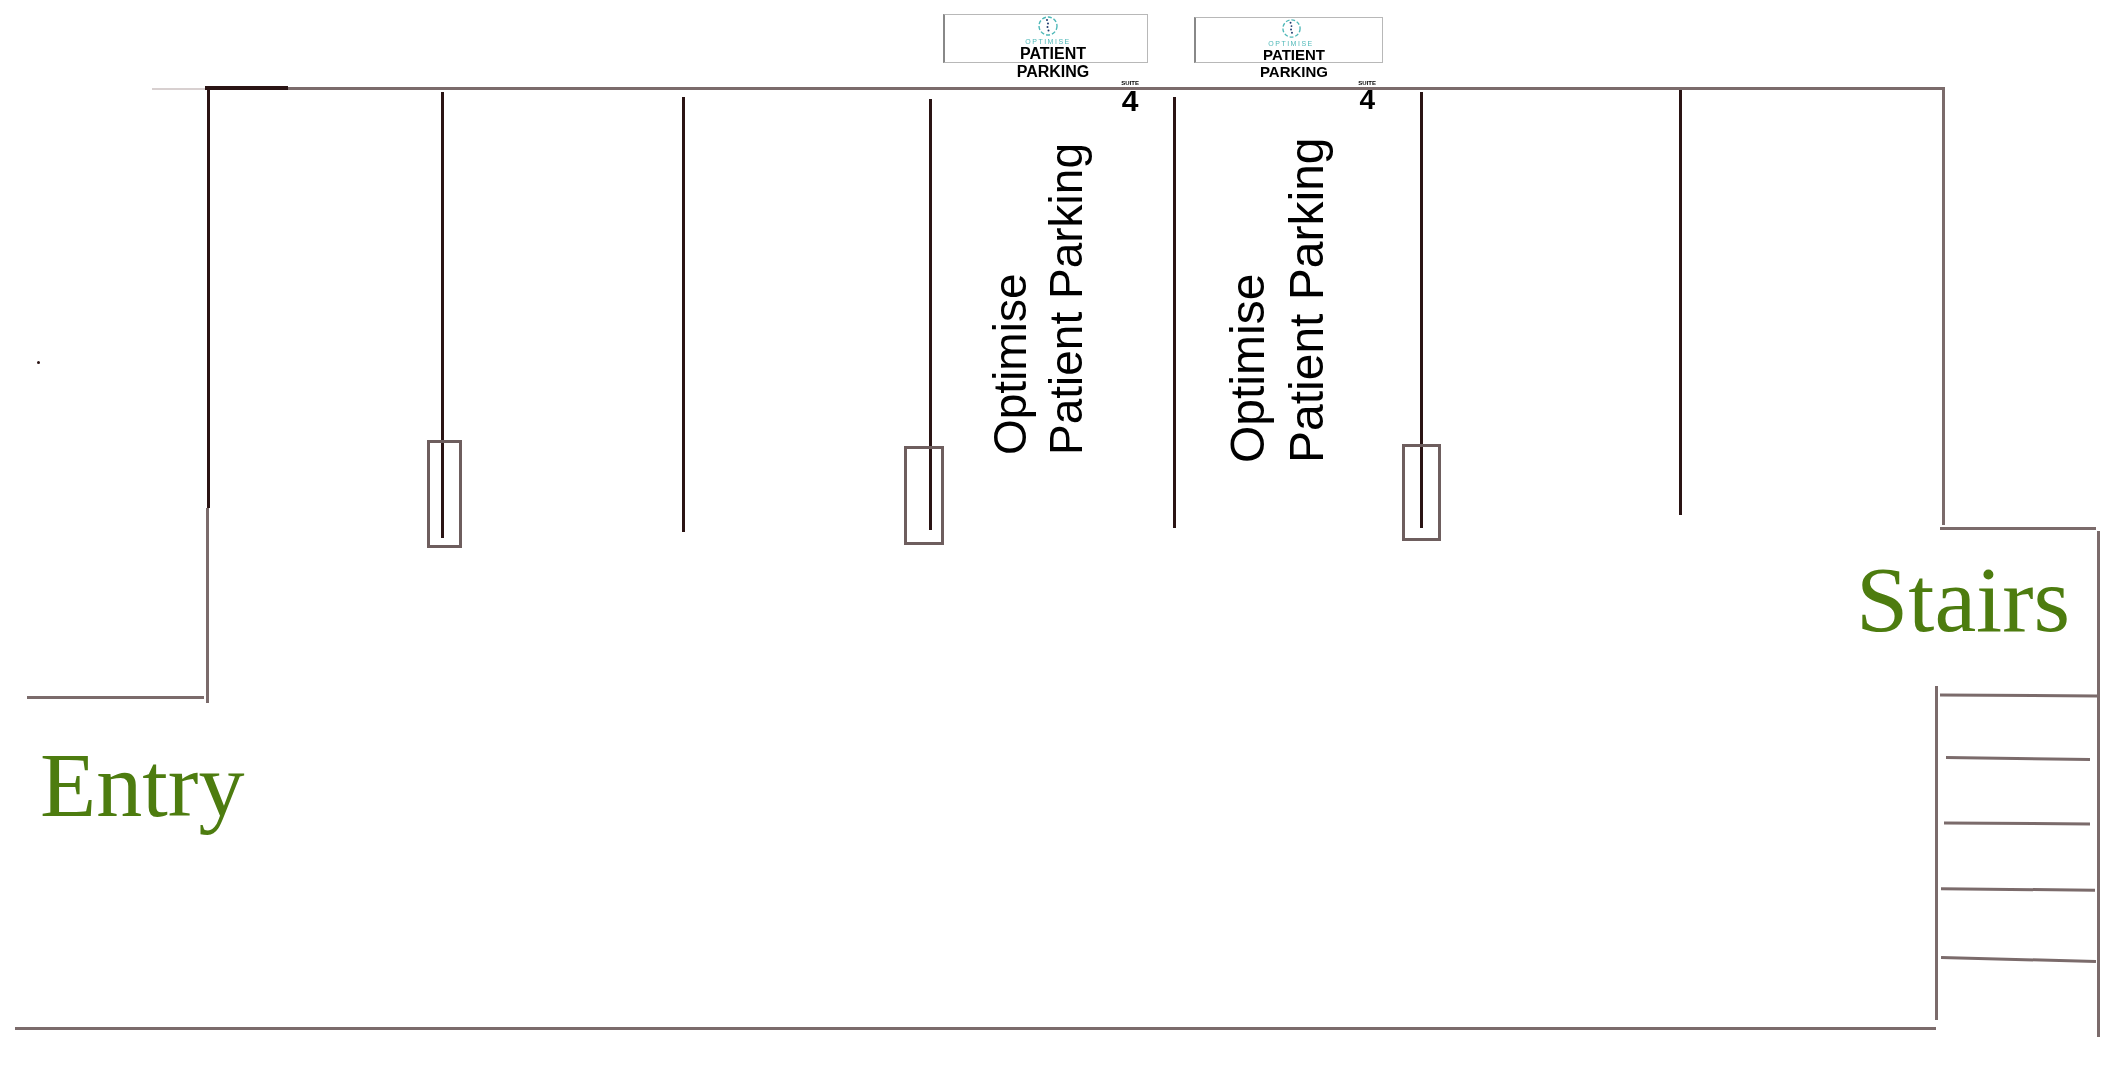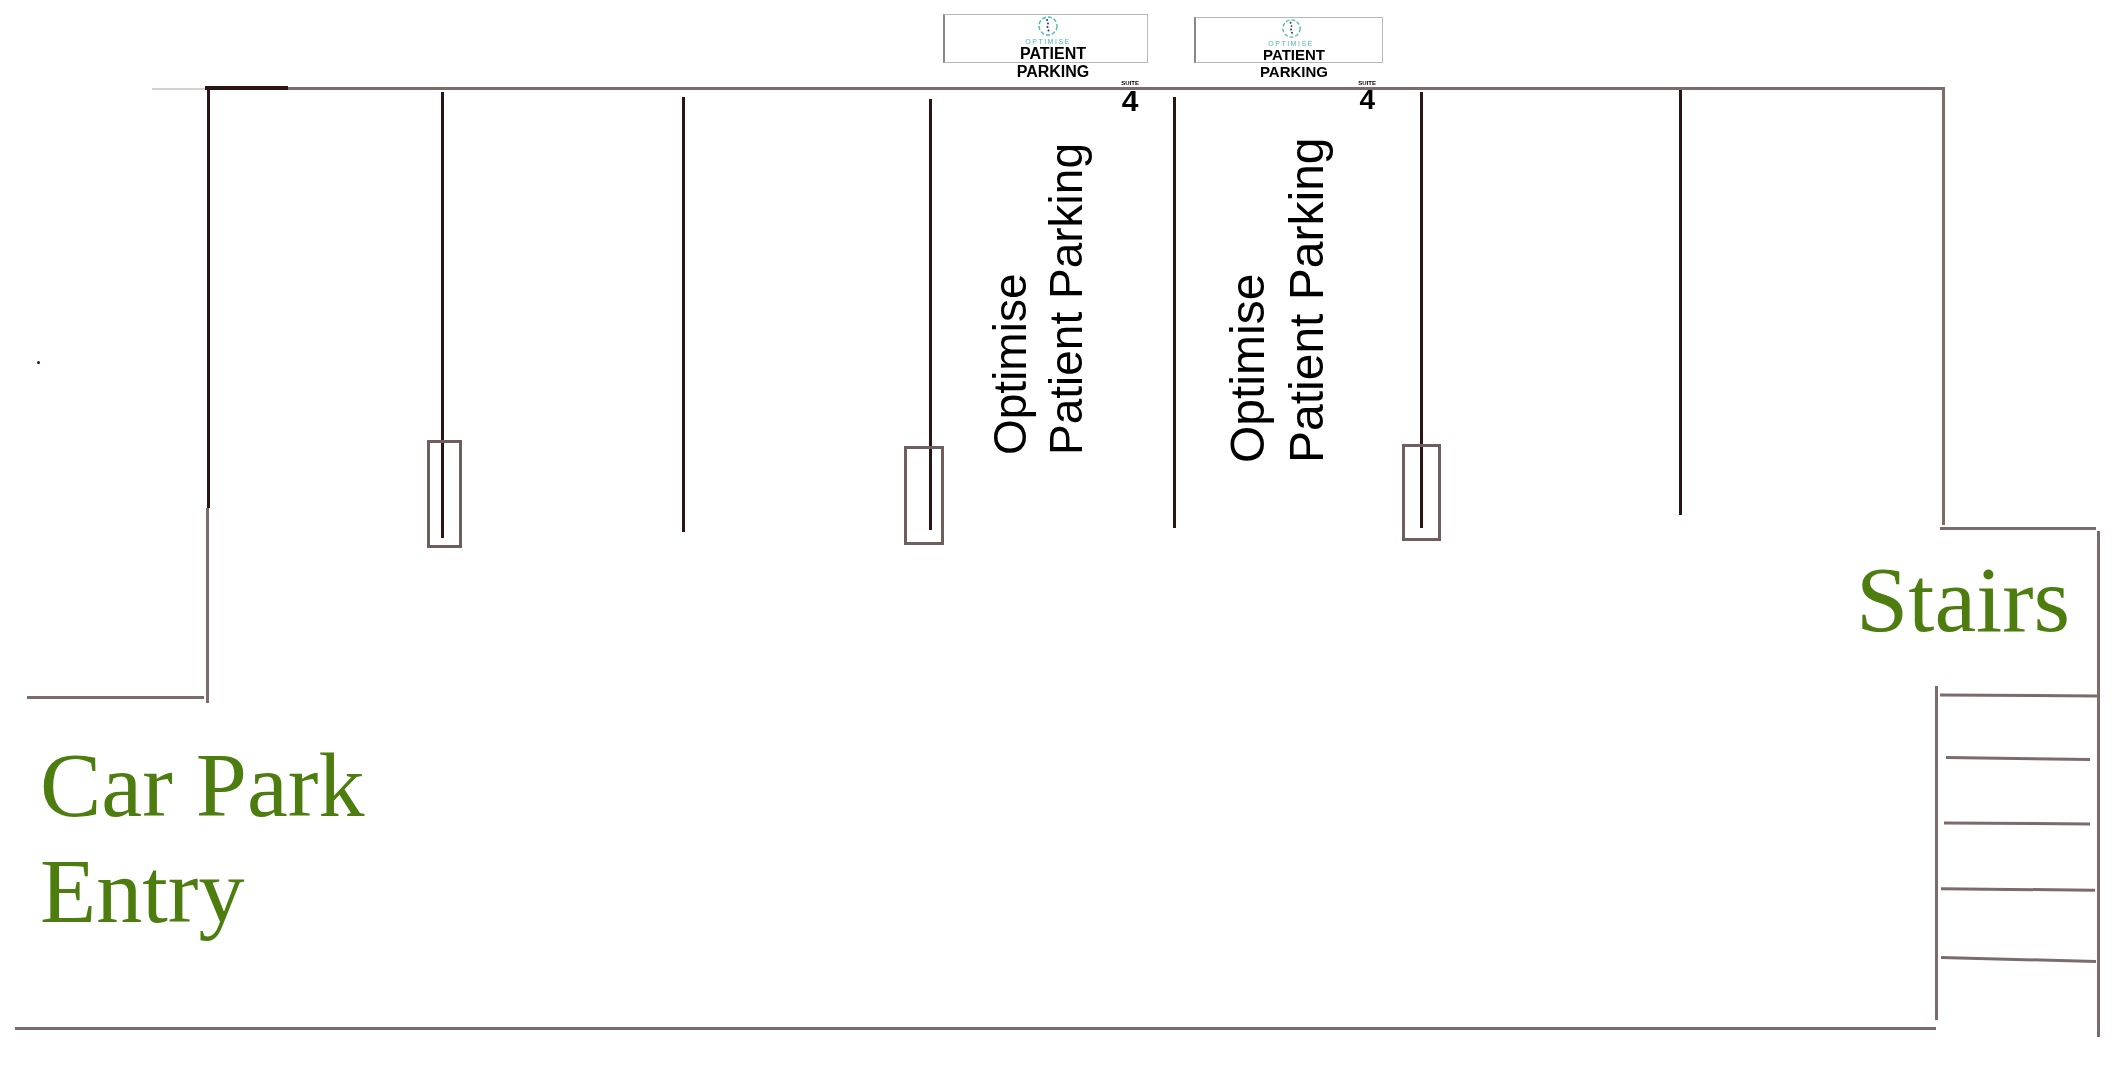--- a/index.html
+++ b/index.html
@@ -100,17 +100,16 @@
 <div class="vtext" style="left:982px; top:455px; font-size:46px;">
   <div>Optimise</div>
   <div>Patient Parking</div>
 </div>
 <div class="vtext" style="left:1219px; top:463px; font-size:48px;">
   <div>Optimise</div>
   <div>Patient Parking</div>
 </div>
 
 <div class="label-big" style="left:40px; top:732px; font-size:92px; line-height:106px;">
-  <div>Car Park</div>
   <div>Entry</div>
 </div>
 
 <div class="label-big" style="left:1856px; top:552px; font-size:94px;">Stairs</div>
 
 </body></html>

